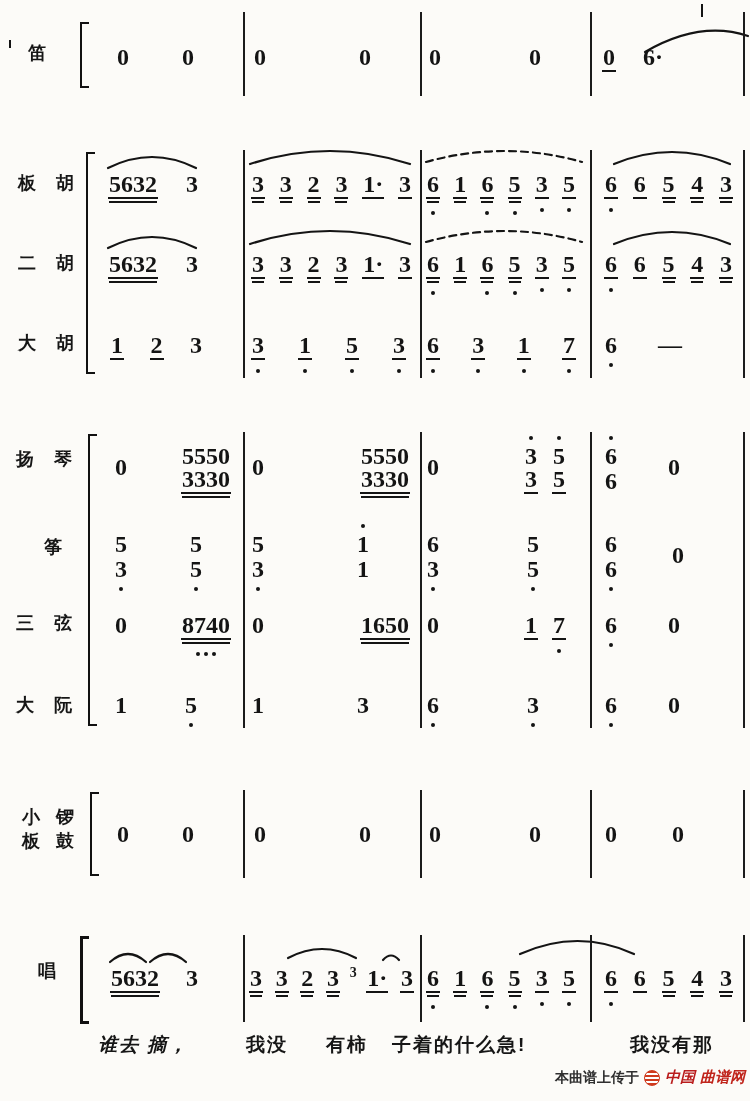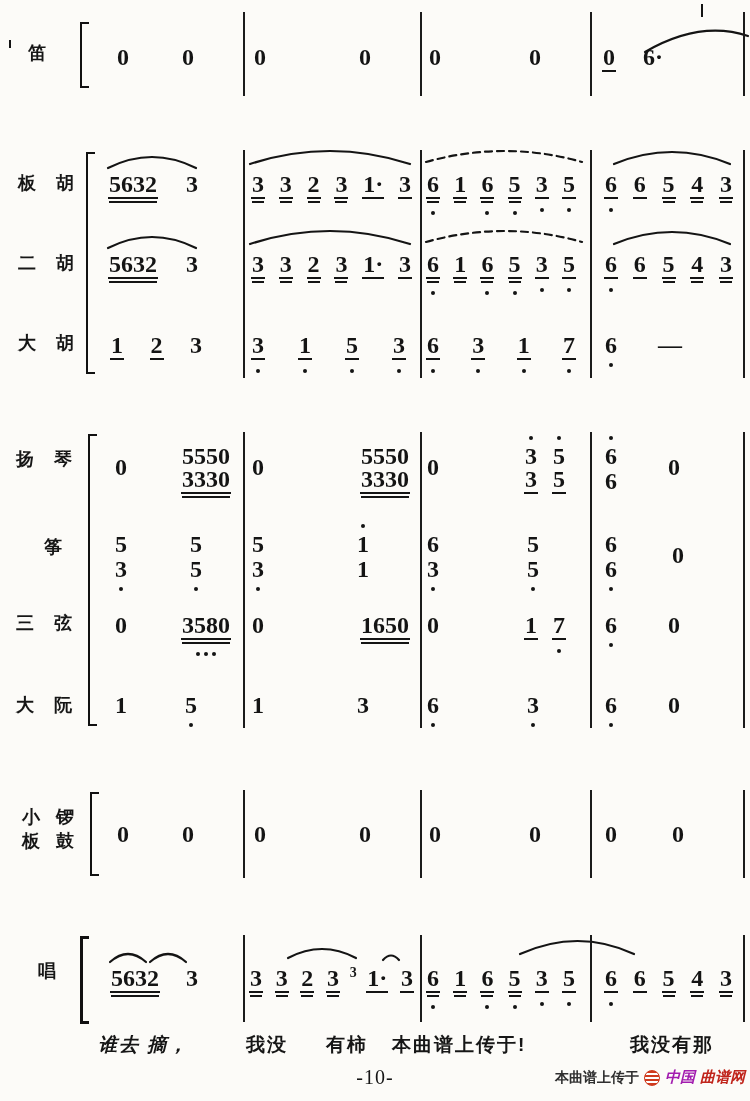--- a/index.html
+++ b/index.html
@@ -31,21 +31,21 @@
   .ilabel{position:absolute;font-size:18px;font-weight:700;line-height:1;color:#161616;}
   #arcs{position:absolute;left:0;top:0;pointer-events:none;}
   .lyric{position:absolute;font-size:19px;font-weight:700;letter-spacing:2px;white-space:nowrap;color:#161616;}
   .pagenum{position:absolute;left:0;right:0;top:1066px;text-align:center;
            font-family:"Liberation Serif",serif;font-size:20px;letter-spacing:1px;color:#161616;}
   .wm{position:absolute;right:5px;top:1068px;display:flex;align-items:center;gap:5px;}
   .wm-prefix{font-size:14px;font-weight:700;color:#2f2f2f;}
   .wm-logo{width:16px;height:16px;border-radius:50%;
            background:repeating-linear-gradient(180deg,#cf3a1e 0 2.5px,#ffffff 2.5px 4px);
            border:1px solid #cf3a1e;box-sizing:border-box;}
-  .wm-dark{font-size:15px;font-weight:700;font-style:italic;color:#a21caf;}
+  .wm-dark{font-size:15px;font-weight:700;font-style:italic;color:#b91c1c;}
   .wm-red{font-size:15px;font-weight:700;font-style:italic;color:#c0251c;}
 </style>
 </head>
 <body>
 
 <div id="page">
   <svg id="arcs" width="750" height="1101">
       <path d="M645,52 Q700,20 748,36" fill="none" stroke="#141414" stroke-width="2.2" stroke-linecap="round"></path>
       <path d="M108,168 Q152,146 196,168" fill="none" stroke="#141414" stroke-width="2.2" stroke-linecap="round"></path>
       <path d="M250,164 Q330,138 410,164" fill="none" stroke="#141414" stroke-width="2.2" stroke-linecap="round"></path>
@@ -57,21 +57,20 @@
       <path d="M614,244 Q672,220 730,244" fill="none" stroke="#141414" stroke-width="2.2" stroke-linecap="round"></path>
       <path d="M110,962 Q128,946 146,962" fill="none" stroke="#141414" stroke-width="2.2" stroke-linecap="round"></path>
       <path d="M150,962 Q168,946 186,962" fill="none" stroke="#141414" stroke-width="2.2" stroke-linecap="round"></path>
       <path d="M288,958 Q322,940 356,958" fill="none" stroke="#141414" stroke-width="2.2" stroke-linecap="round"></path>
       <path d="M383,960 Q391,951 399,960" fill="none" stroke="#141414" stroke-width="2.2" stroke-linecap="round"></path>
       <path d="M520,954 Q578,928 634,954" fill="none" stroke="#141414" stroke-width="2.2" stroke-linecap="round"></path>
       <line x1="702" y1="4" x2="702" y2="17" stroke="#141414" stroke-width="2"></line>
       <line x1="10" y1="40" x2="10" y2="48" stroke="#141414" stroke-width="2"></line>
     </svg>
 
-  <div class="pagenum">-10-</div>
 
   <div class="wm">
     <span class="wm-prefix">本曲谱上传于</span>
     <span class="wm-logo"></span>
     <span class="wm-dark">中国</span>
     <span class="wm-red">曲谱网</span>
   </div>
 <div class="bracket" style="left: 80px; top: 22px; height: 66px; border-bottom-width: 2px; border-top-width: 2px; border-left-width: 2px;"></div>
     <div class="ilabel" style="left: 28px; top: 44px;">笛</div>
     <div class="barline" style="left: 243px; top: 12px; height: 84px;"></div>
@@ -365,21 +364,21 @@
                 <i></i>
               </span></span>
           </span>
         </span>
         <span class="note mid"><span class="txt">0</span></span>
       </div>
     </div>
     <div class="mrow" style="top: 613px;">
       <div class="bar" style="left: 0px; width: 143px; padding-left: 14px; padding-right: 12px;">
         <span class="note"><span class="txt">0</span></span>
-        <span class="note u2"><span class="txt">3580</span><span class="dotB">
+        <span class="note u2"><span class="txt">8740</span><span class="dotB">
             <i></i>
             <i></i>
             <i></i>
           </span></span>
       </div>
       <div class="bar" style="left: 143px; width: 177px; padding-left: 8px; padding-right: 10px;">
         <span class="note"><span class="txt">0</span></span>
         <span class="note u2"><span class="txt">1650</span></span>
       </div>
       <div class="bar" style="left: 320px; width: 170px; padding-left: 6px; padding-right: 24px;">
@@ -495,15 +494,15 @@
           </span></span>
         <span class="note u1"><span class="txt">6</span></span>
         <span class="note u2"><span class="txt">5</span></span>
         <span class="note u2"><span class="txt">4</span></span>
         <span class="note u2"><span class="txt">3</span></span>
       </div>
     </div>
     <div class="lyric" style="left: 98px; top: 1032px; font-style: italic;">谁去 摘，</div>
     <div class="lyric" style="left: 246px; top: 1032px;">我没</div>
     <div class="lyric" style="left: 326px; top: 1032px;">有柿</div>
-    <div class="lyric" style="left: 392px; top: 1032px;">本曲谱上传于!</div>
+    <div class="lyric" style="left: 392px; top: 1032px;">子着的什么急!</div>
     <div class="lyric" style="left: 630px; top: 1032px;">我没有那</div>
   </div>
 
 </body></html>

